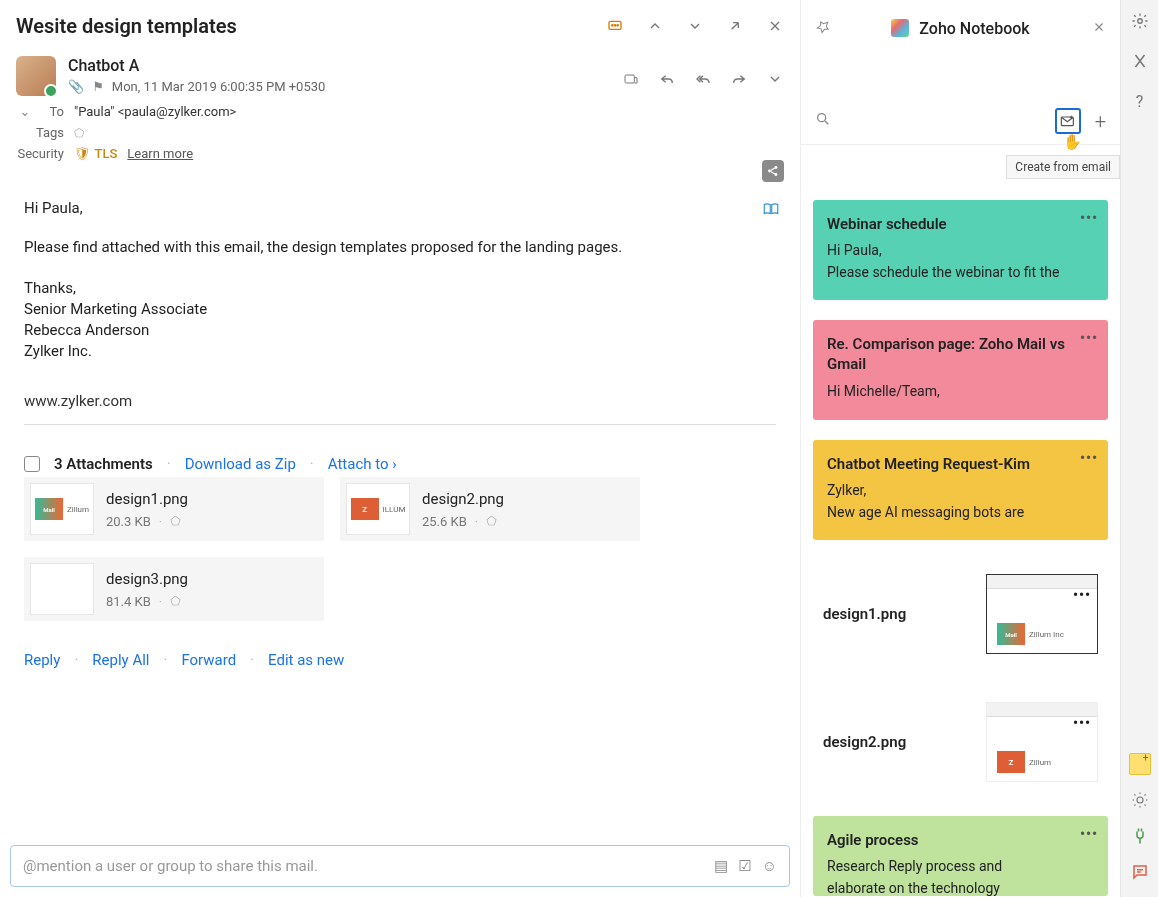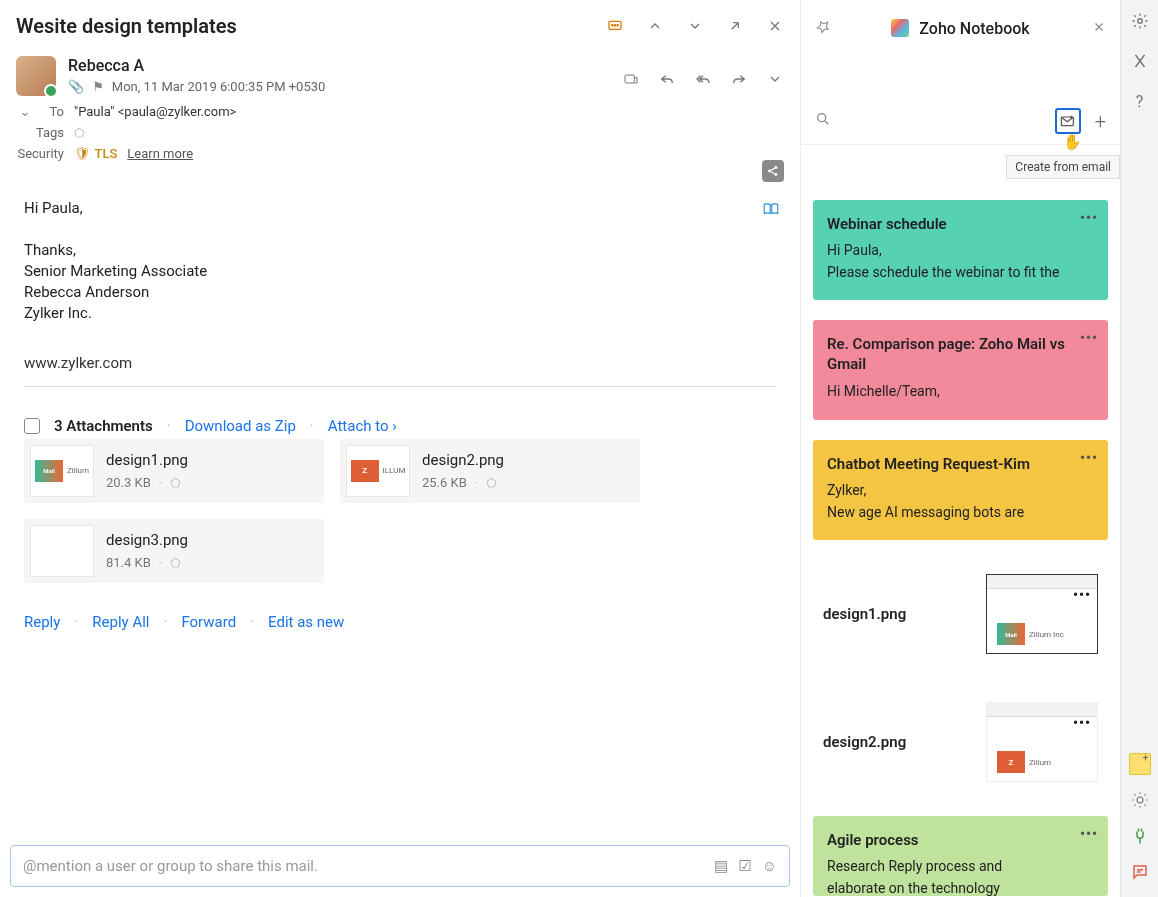--- a/index.html
+++ b/index.html
@@ -154,21 +154,21 @@
           <svg viewBox="0 0 24 24" fill="none" stroke="#777" stroke-width="2">
             <path d="M6 6l12 12M18 6L6 18"></path>
           </svg>
         </span>
     </div>
   </div>
 
   <div class="meta">
     <div class="avatar"></div>
     <div class="meta-lines">
-      <div class="sender">Rebecca A</div>
+      <div class="sender">Chatbot A</div>
       <div class="dateline">
         <span class="smicon">📎</span>
         <span class="smicon">⚑</span>
         <span>Mon, 11 Mar 2019 6:00:35 PM +0530</span>
       </div>
     </div>
     <div class="meta-actions">
       <span class="ic">
           <svg viewBox="0 0 24 24" fill="none" stroke="#777" stroke-width="1.5">
             <rect x="3" y="6" width="14" height="12" rx="2"></rect>
@@ -227,20 +227,21 @@
           <path d="M8 11l7-4M8 13l7 4" stroke="#fff" stroke-width="2"></path>
         </svg>
       </div>
     <div class="book-ic"><svg viewBox="0 0 24 24" fill="none" stroke="#2f8fd3" stroke-width="1.5">
           <path d="M3 6c2-1 5-1 8 0v12c-3-1-6-1-8 0V6zM21 6c-2-1-5-1-8 0v12c3-1 6-1 8 0V6z"></path>
         </svg></div>
   </div>
 
   <div class="body-text">
     <p>Hi Paula,</p>
+    <p>Please find attached with this email, the design templates proposed for the landing pages.</p>
   </div>
   <div class="sig">
     <div>Thanks,</div>
     <div>Senior Marketing Associate</div>
     <div>Rebecca Anderson</div>
     <div>Zylker Inc.</div>
   </div>
   <div class="link">www.zylker.com</div>
 
   <div class="attachments">

